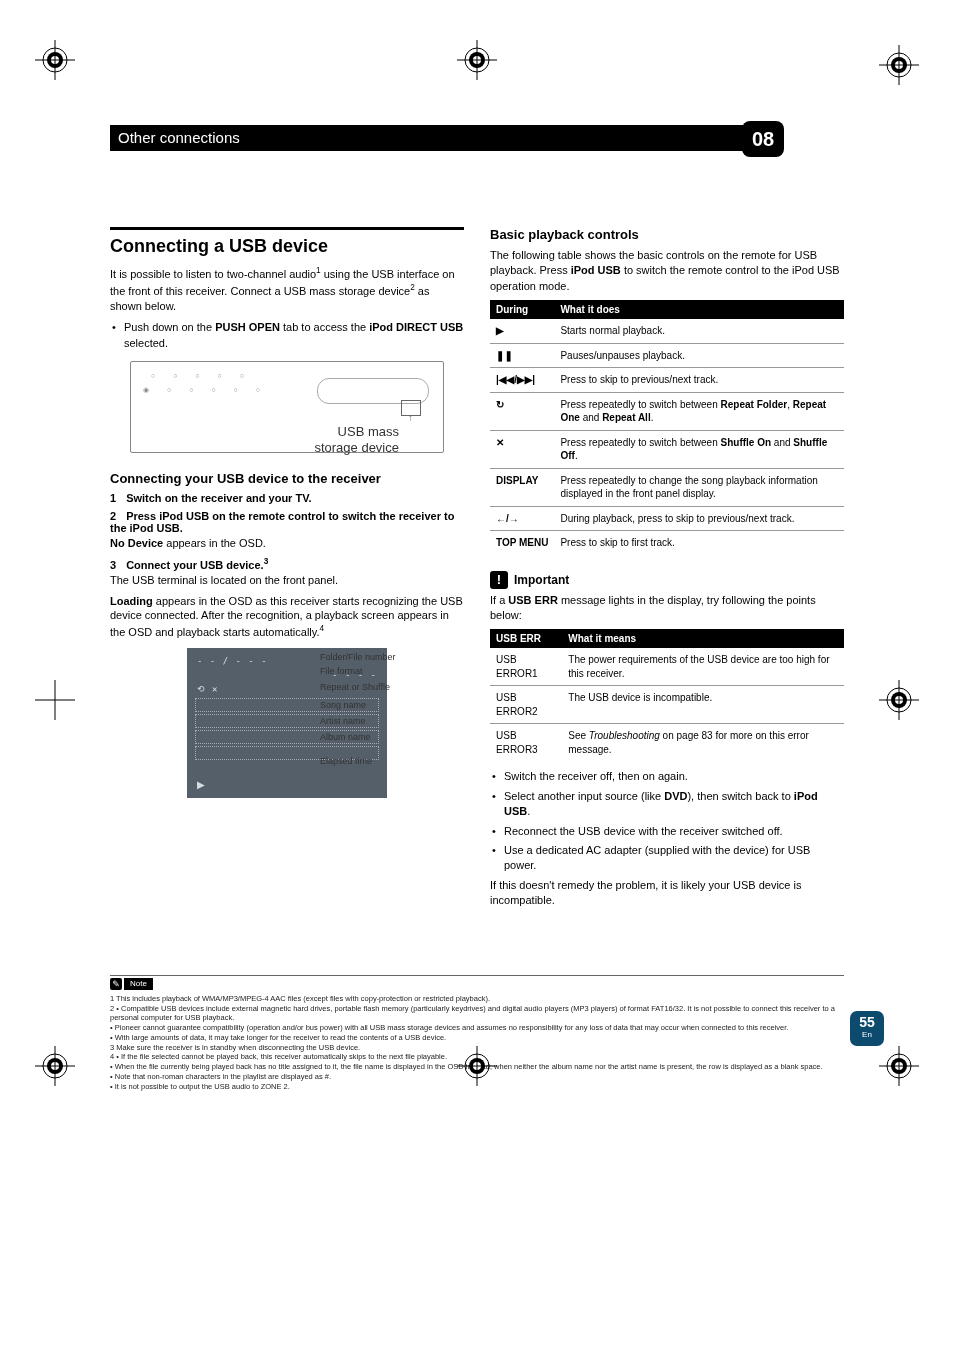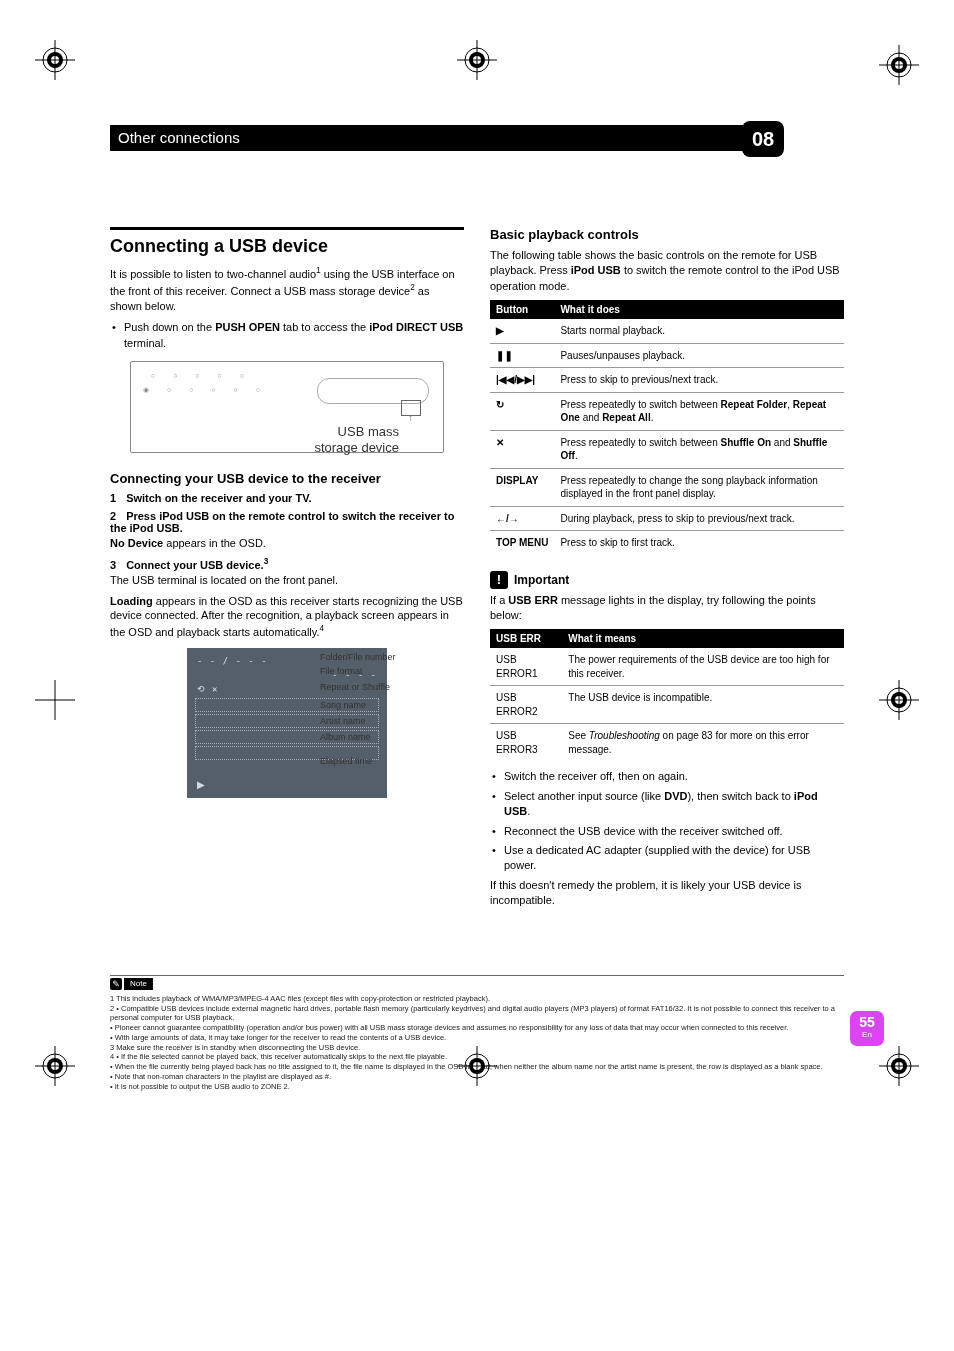--- a/index.html
+++ b/index.html
@@ -163,21 +163,21 @@
   }
   .note-icon {
     display:inline-block; width:12px; height:12px; background:#000; border-radius:2px;
     color:#fff; text-align:center; line-height:12px; font-size:9px; margin-right:2px; vertical-align:middle;
   }
 
   .page-num {
     position: absolute;
     right: 70px;
     bottom: 75px;
-    background: #d946ef;
+    background: #0c4a6e;
     color: #fff;
     border-radius: 7px;
     width: 34px;
     height: 32px;
     text-align:center;
     font-size:14px;
     font-weight:bold;
     padding-top:3px;
     margin-top:16px;
   }
@@ -251,21 +251,21 @@
 
   <div class="content">
 
     <div class="col">
       <div class="rule-thick"></div>
       <h1 class="section">Connecting a USB device</h1>
       <p>
         <span>It is possible to listen to two-channel audio</span><sup>1</sup><span> using the USB interface on the front of this receiver. Connect a USB mass storage device</span><sup>2</sup><span> as shown below.</span>
       </p>
       <div class="bullet">
-        <span>Push down on the </span><strong>PUSH OPEN</strong><span> tab to access the </span><strong>iPod DIRECT USB</strong><span> terminal.</span>
+        <span>Push down on the </span><strong>PUSH OPEN</strong><span> tab to access the </span><strong>iPod DIRECT USB</strong><span> selected.</span>
       </div>
 
       <div class="diagram">
         <div class="dots">○ ○ ○ ○ ○</div>
         <div class="dots2">◉ ○ ○ ○ ○ ○</div>
         <div class="panel"></div>
         <div class="usb"></div>
         <div class="arrow-down">↑</div>
         <div class="label"><span>USB mass</span><br><span>storage device</span></div>
       </div>
@@ -304,21 +304,21 @@
 
     <div class="col">
       <h2 class="subsection" style="margin-top:0;">Basic playback controls</h2>
       <p>
         <span>The following table shows the basic controls on the remote for USB playback. Press </span><strong>iPod USB</strong><span> to switch the remote control to the iPod USB operation mode.</span>
       </p>
 
       <table class="tbl">
         <tbody>
             <tr>
-              <th>Button</th>
+              <th>During</th>
               <th>What it does</th>
             </tr>
         <tr>
               <td class="btn">▶</td>
               <td>Starts normal playback.</td>
             </tr>
         <tr>
               <td class="btn">❚❚</td>
               <td>Pauses/unpauses playback.</td>
             </tr>

